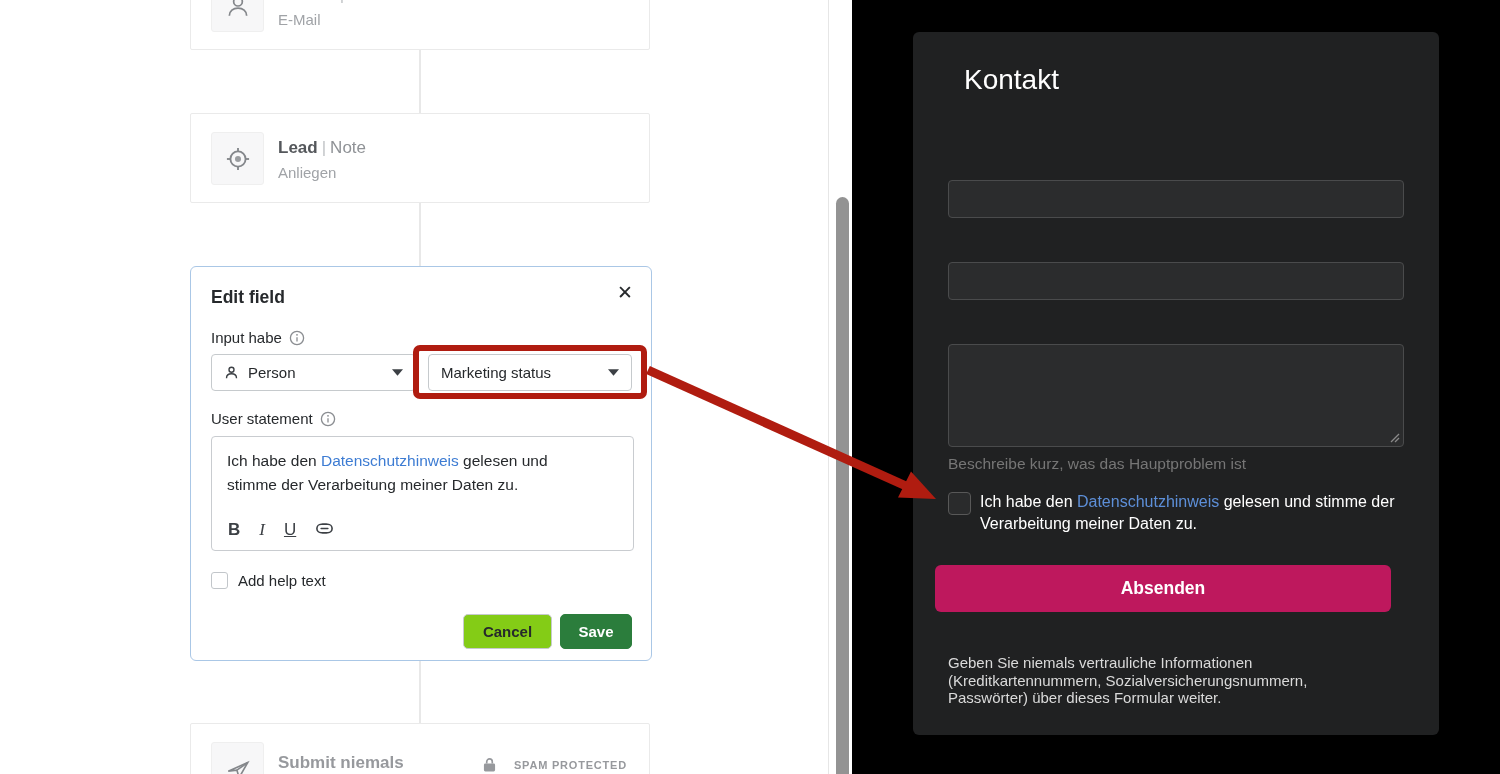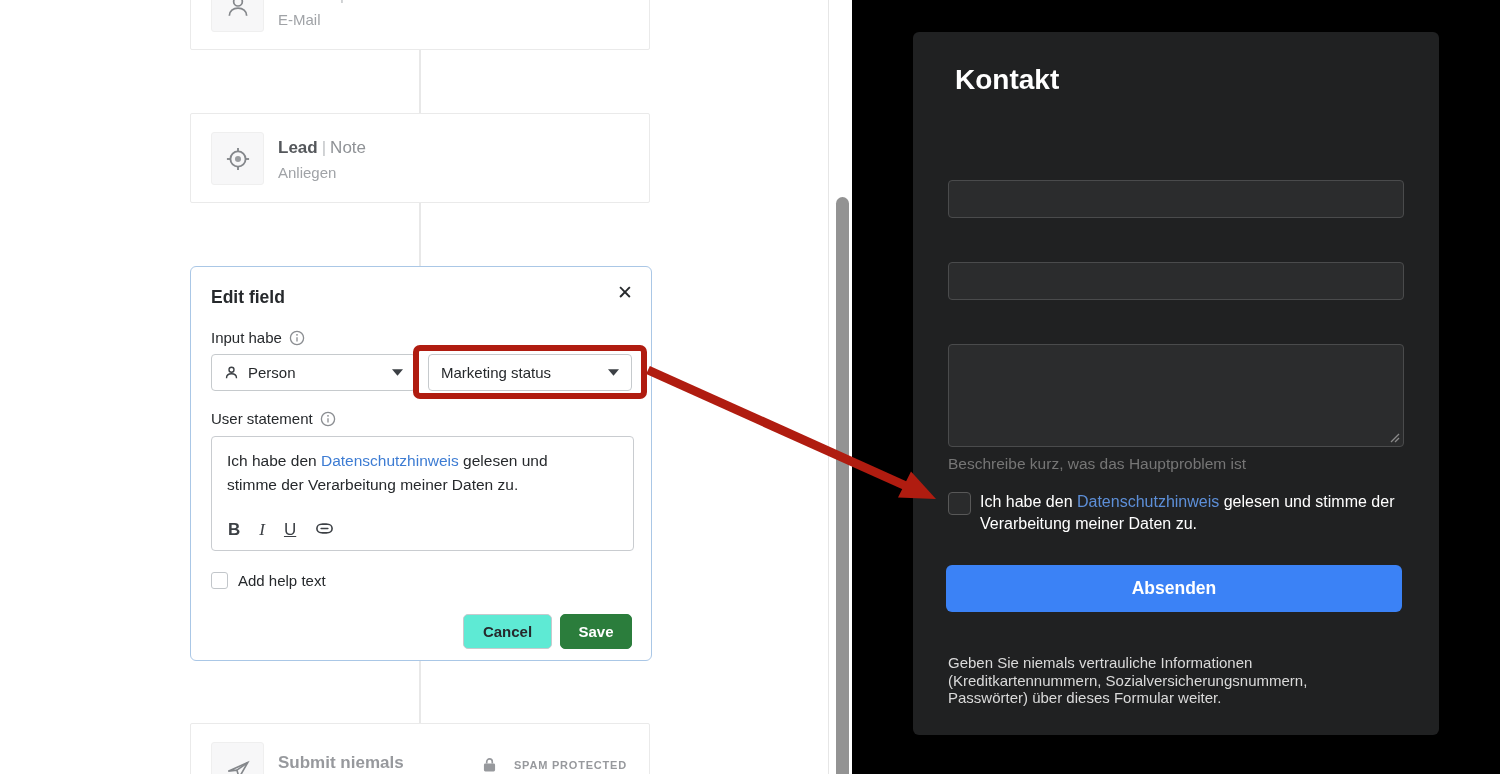--- a/index.html
+++ b/index.html
@@ -47,38 +47,38 @@
     font-family:"Liberation Sans",sans-serif; }
   .tb-b { font-weight:bold; }
   .tb-i { font-style:italic; font-family:"Liberation Serif",serif; }
   .tb-u { text-decoration:underline; }
   .chk-row { position:absolute; left:20px; top:305px; display:flex; align-items:center; gap:10px; }
   .chk { width:17px; height:17px; border:1px solid #c2c6ca; border-radius:3px; background:#fff; cursor:pointer; }
   .chk-label { font-size:15px; color:#26292c; }
   .btn-row { position:absolute; right:19px; top:347px; display:flex; gap:8px; }
   .btn { height:35px; border-radius:5px; font-size:15px; font-weight:bold; cursor:pointer;
     display:flex; align-items:center; justify-content:center; font-family:"Liberation Sans",sans-serif; }
-  .btn-cancel { width:89px; background:#5eead4; border:1px solid #c6cacd; color:#26292c; }
+  .btn-cancel { width:89px; background:#84cc16; border:1px solid #c6cacd; color:#26292c; }
   .btn-save { width:72px; background:#2b7d3c; border:1px solid #2b7d3c; color:#fff; }
 
   
   .panel { position:absolute; left:913px; top:32px; width:526px; height:703px; background:#202122; border-radius:6px; }
-  .p-title { position:absolute; left:42px; top:32px; font-size:28px; font-weight:bold; color:#fff; }
+  .p-title { position:absolute; left:51px; top:32px; font-size:28px; font-weight:normal; color:#fff; }
   .p-label { position:absolute; left:38px; font-size:15.5px; font-weight:600; color:#ec4899;margin-top:28px; }
   .p-input { position:absolute; left:35px; width:456px; height:38px; background:#2b2c2d;
     border:1px solid #4a4b4c; border-radius:4px; }
   .p-textarea { position:absolute; left:35px; top:312px; width:456px; height:103px; background:#2b2c2d;
     border:1px solid #4a4b4c; border-radius:4px; }
   .resize-handle { position:absolute; right:3px; bottom:3px; width:10px; height:10px; }
   .p-help { position:absolute; left:35px; top:423px; font-size:15.5px; color:#767676; }
   .p-chk { position:absolute; left:35px; top:460px; width:23px; height:23px; background:#2a2b2c;
     border:1px solid #585858; border-radius:4px; cursor:pointer; }
   .p-consent { position:absolute; left:67px; top:459px; width:424px; font-size:16px; line-height:22px; color:#fff; }
   .p-consent a { color:#5d8fd8; text-decoration:none; }
-  .p-submit { position:absolute; left:33px; top:533px; width:456px; height:47px; background:#3b82f6;
+  .p-submit { position:absolute; left:22px; top:533px; width:456px; height:47px; background:#be185d;
     border:none; border-radius:6px; color:#fff; font-size:17.5px; font-weight:bold; cursor:pointer;
     font-family:"Liberation Sans",sans-serif; }
   .p-disclaimer { position:absolute; left:35px; top:598px; width:400px; font-size:15px; line-height:17.5px; color:#dadada;margin-top:24px; }
 
   .arrow-overlay { position:absolute; left:0; top:0; width:1500px; height:774px; pointer-events:none; z-index:9; }
 </style>
 </head>
 <body>
 
 <div class="stage">

